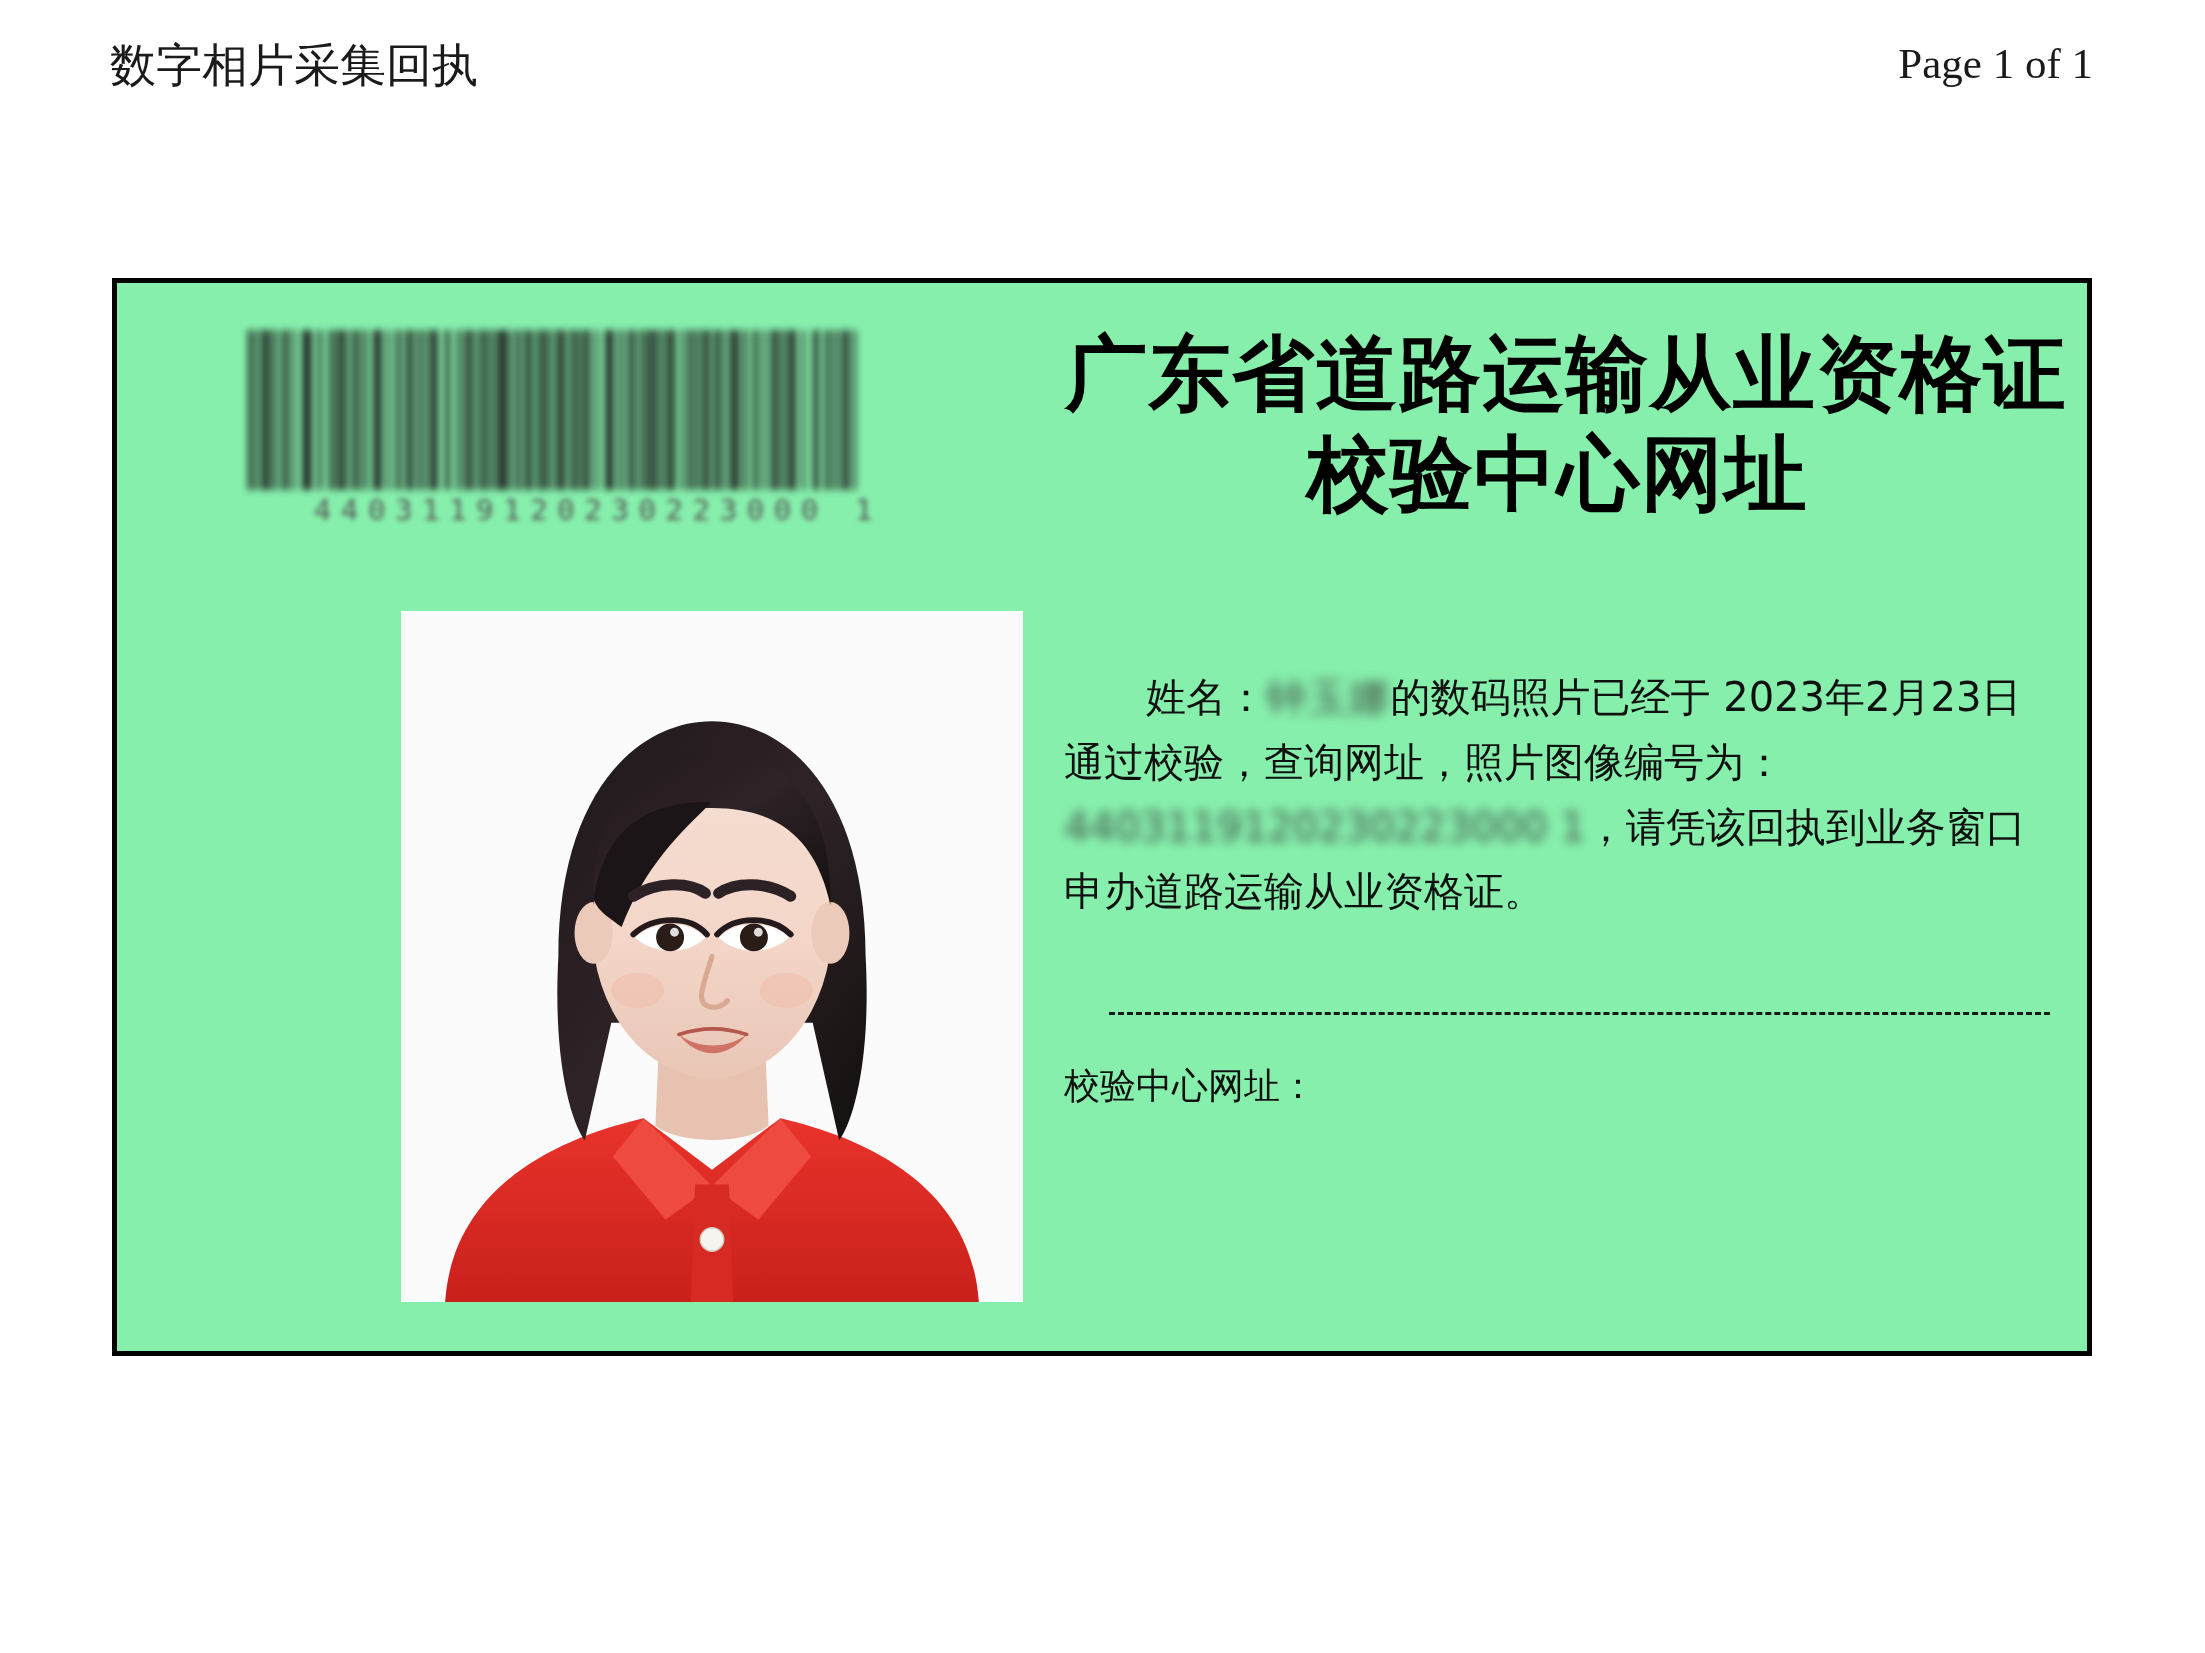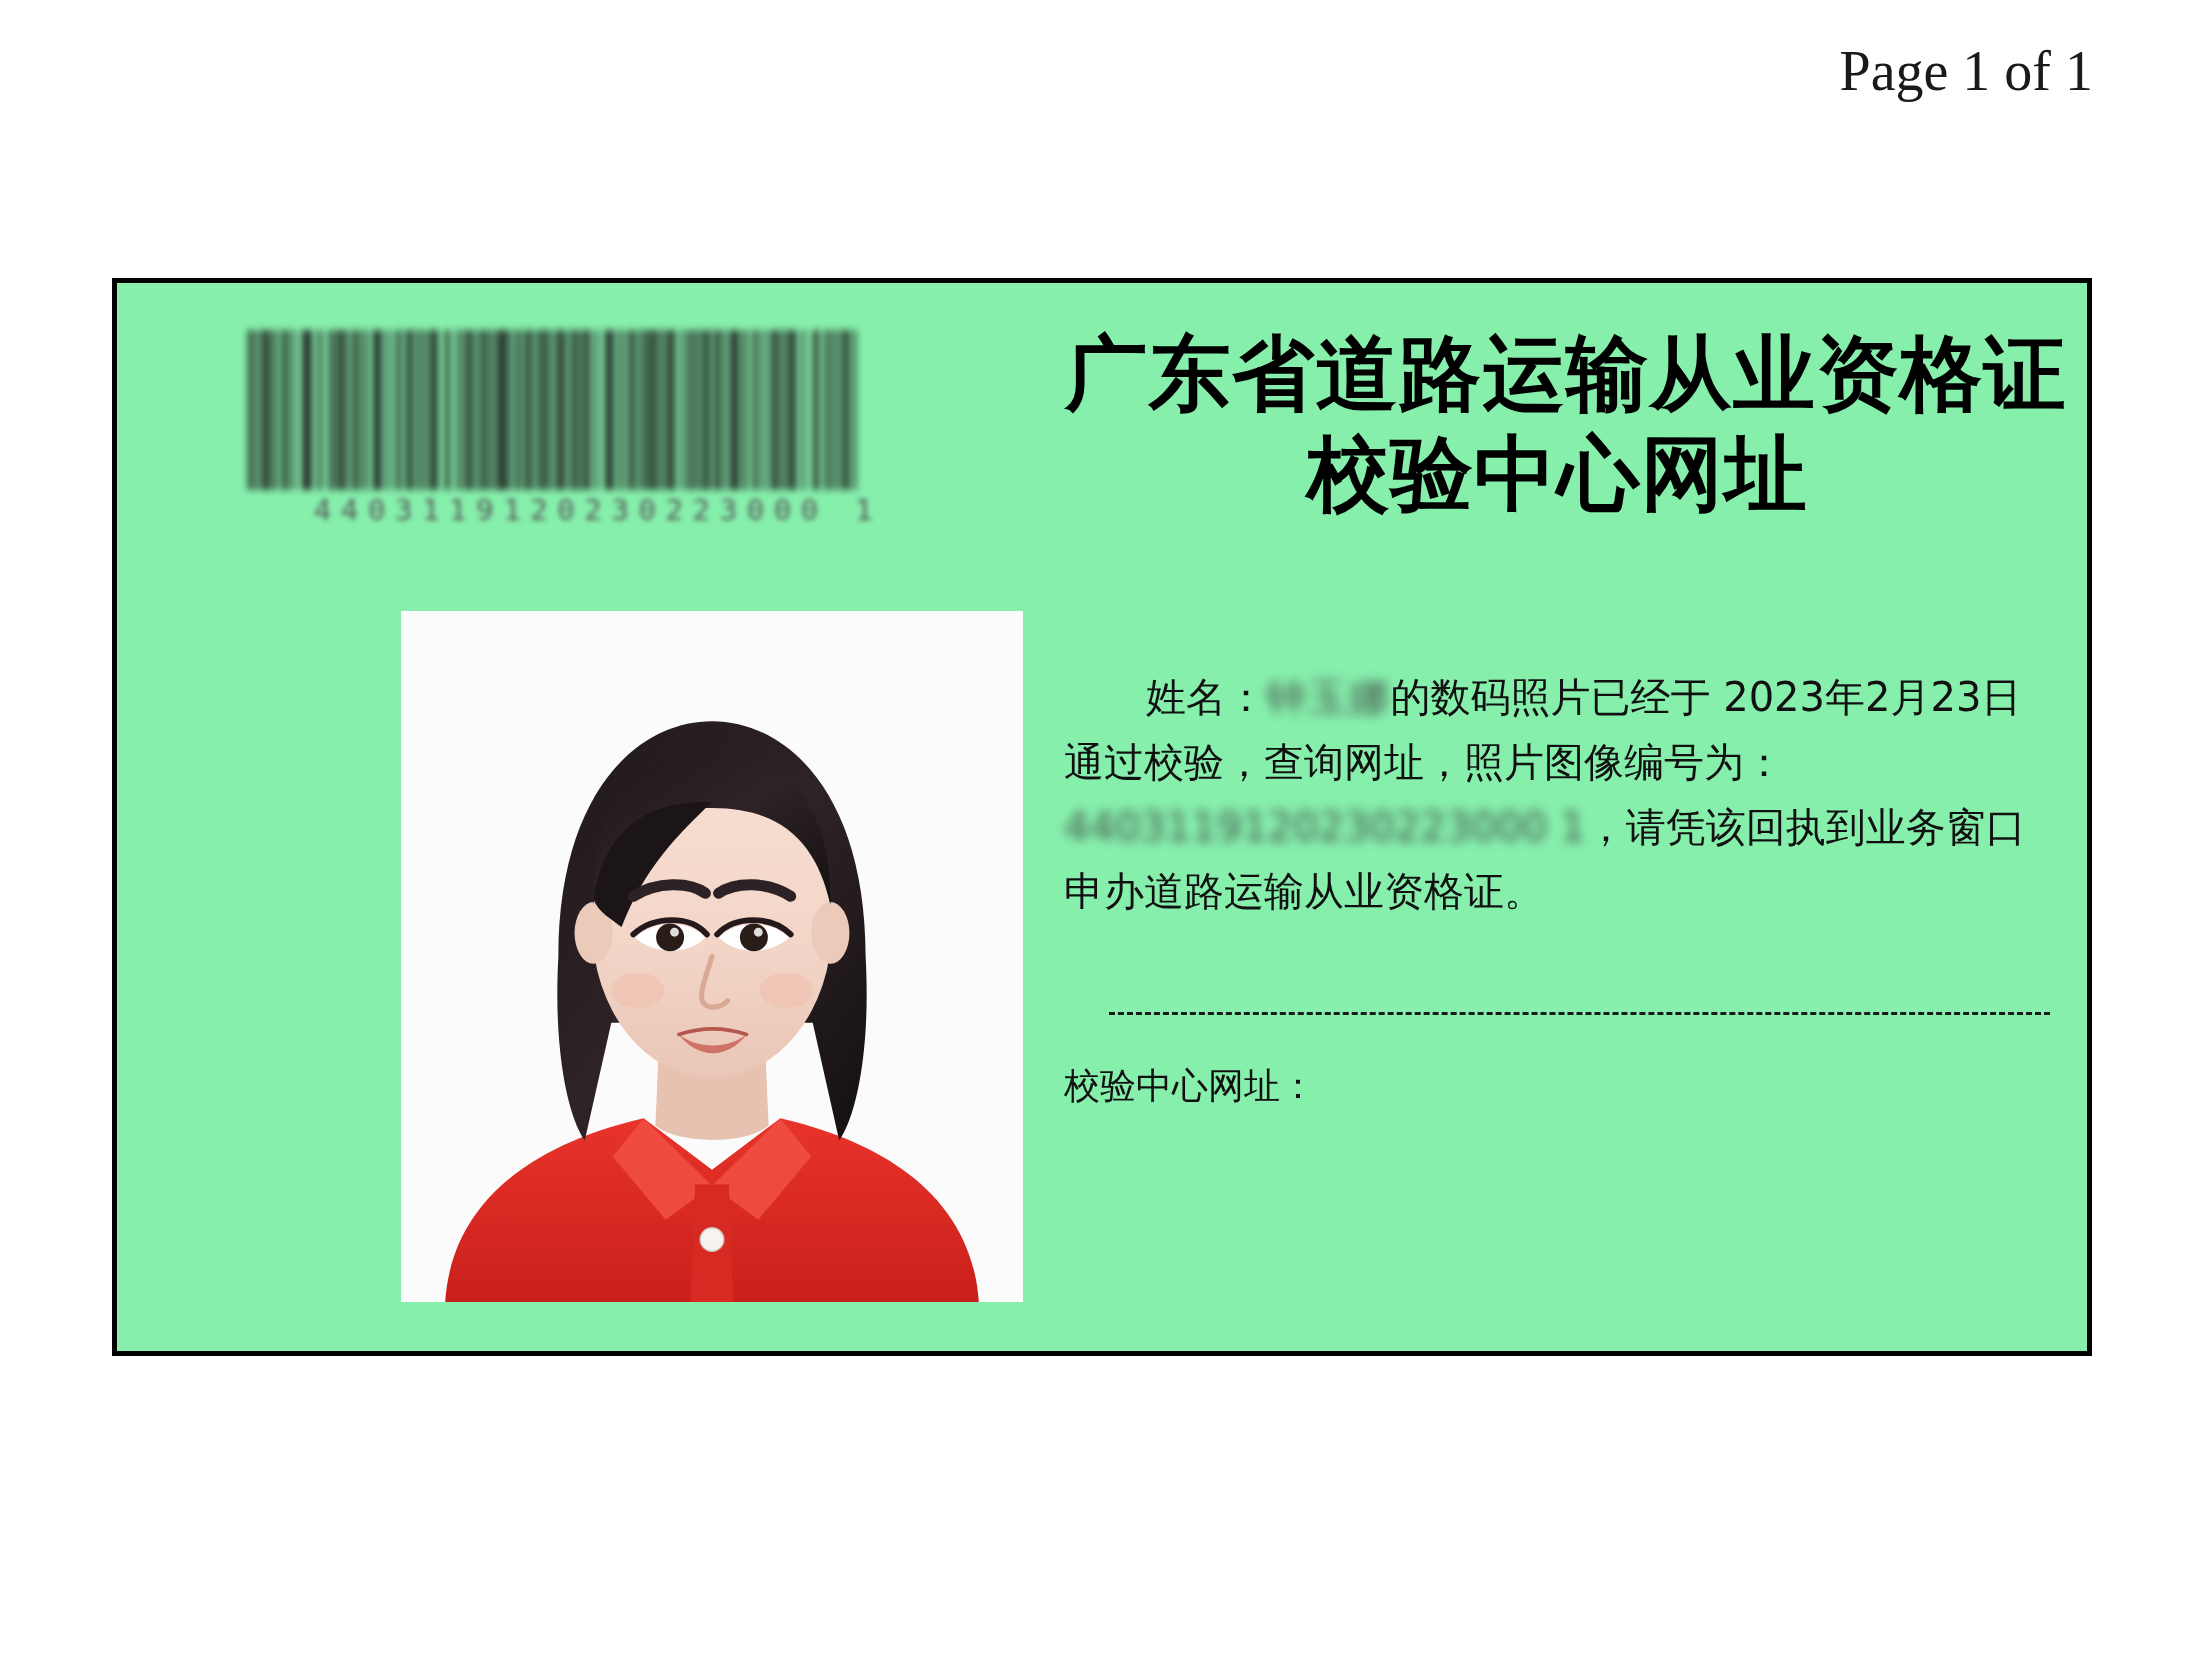--- a/index.html
+++ b/index.html
@@ -30,21 +30,21 @@
     font-family: "DejaVu Serif", "Liberation Serif", serif;
     font-size: 46px;
     color: #1a1a1a;
     white-space: nowrap;
   }
   .header-right {
     position: absolute;
     right: 112px;
     top: 4.4px;
     font-family: "Liberation Serif", "DejaVu Serif", serif;
-    font-size: 56px;
+    font-size: 43px;
     color: #1a1a1a;
     white-space: nowrap;
   }
 
   
   .receipt {
     position: absolute;
     left: 112px;
     top: 278px;
     width: 1980px;
@@ -172,20 +172,21 @@
     font-size: 38px;
     line-height: 1.42;
     color: #111;
     white-space: nowrap;
   }
 </style>
 </head>
 <body>
 
 <div class="page-header">
+  <div class="header-left">数字相片采集回执</div>
   <div class="header-right">Page 1 of 1</div>
 </div>
 
 <div class="receipt">
 
   <div class="barcode-wrap">
     <div class="barcode" id="barcode">
         <span style="left: 0px; width: 5px;"></span>
         <span style="left: 8px; width: 3.3px;"></span>
         <span style="left: 14px; width: 8.3px;"></span>

